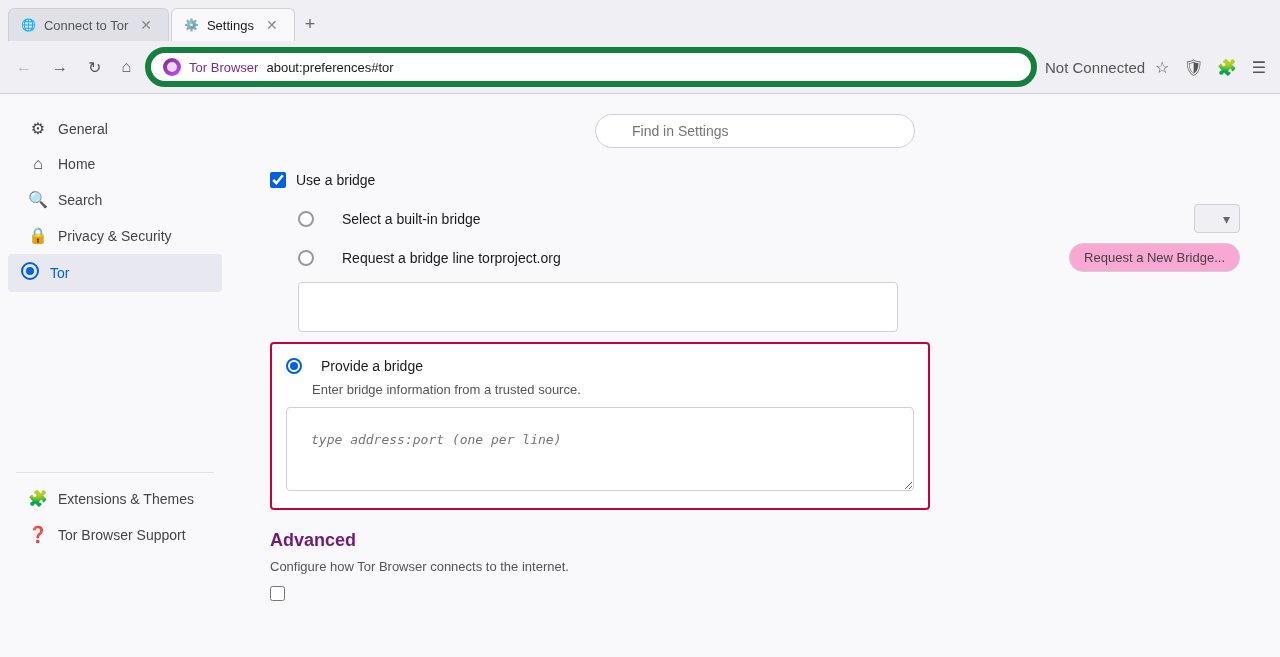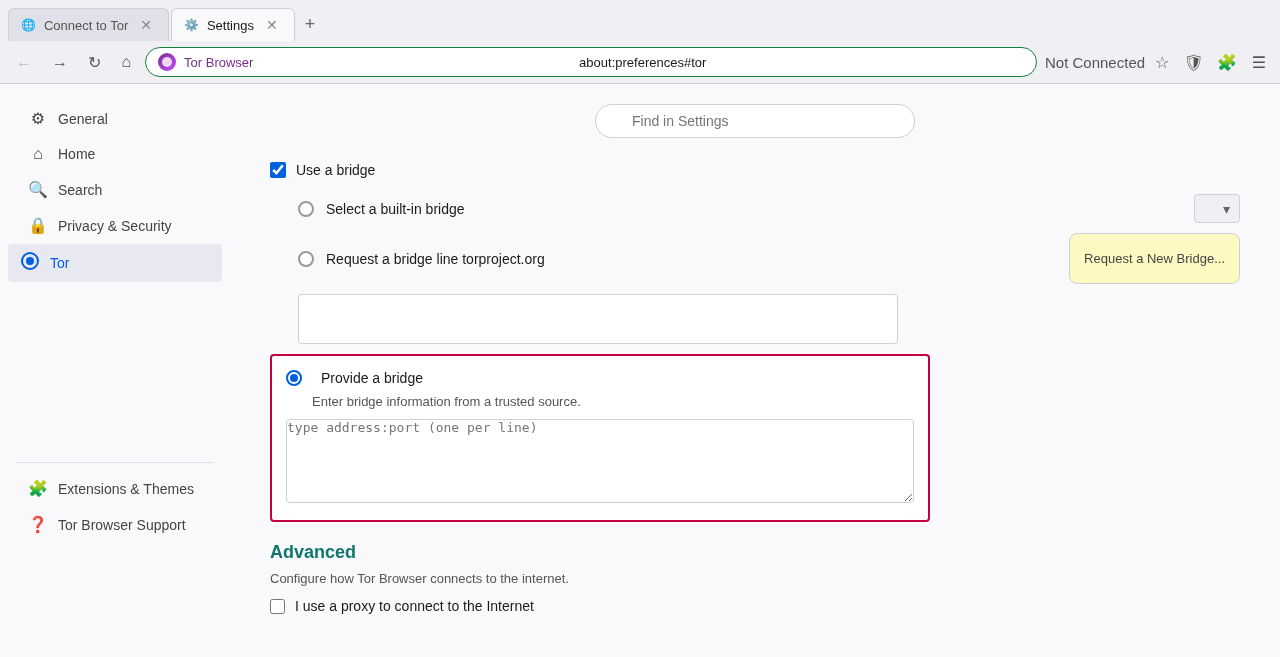--- a/index.html
+++ b/index.html
@@ -11,21 +11,21 @@
     .tab { display: flex; align-items: center; padding: 6px 12px; background: #e0e0e8; border-radius: 6px 6px 0 0; font-size: 13px; color: #555; gap: 8px; min-width: 120px; max-width: 200px; cursor: pointer; border: 1px solid #cfcfd8; border-bottom: none; }
     .tab.active { background: #f9f9fb; color: #1a1a1a; }
     .tab-icon { font-size: 12px; }
     .tab-close { margin-left: auto; cursor: pointer; color: #888; font-size: 14px; padding: 2px 4px; border-radius: 3px; }
     .tab-new { background: none; border: none; cursor: pointer; font-size: 18px; color: #666; padding: 4px 8px; }
 
     .nav-bar { display: flex; align-items: center; padding: 6px 10px; gap: 8px; background: #f0f0f4; }
     .nav-btn { background: none; border: none; cursor: pointer; color: #555; font-size: 16px; padding: 4px 6px; border-radius: 4px; }
     .nav-btn.disabled { color: #bbb; cursor: default; }
     .home-btn { font-size: 16px; }
-    .address-bar { display: flex; align-items: center; flex: 1; background: white; border: 1px solid #15803d; border-radius: 20px; padding: 5px 12px; gap: 8px; text-align: center; }
+    .address-bar { display: flex; align-items: center; flex: 1; background: white; border: 6px solid #15803d; border-radius: 20px; padding: 5px 12px; gap: 8px; }
     .address-bar-icon { width: 18px; height: 18px; border-radius: 50%; background: linear-gradient(135deg, #7b2d8b, #c44dff); display: flex; align-items: center; justify-content: center; }
     .address-bar-icon-inner { width: 10px; height: 10px; border-radius: 50%; background: white; opacity: 0.8; }
     .address-text { flex: 1; font-size: 13px; color: #1a1a1a; }
     .nav-actions { display: flex; align-items: center; gap: 6px; }
     .nav-action-btn { background: none; border: none; cursor: pointer; color: #555; font-size: 16px; padding: 4px; border-radius: 4px; }
     .not-connected { font-size: 15px; color: #555; }
 
     
     .main-layout { display: flex; height: calc(657px - 88px); overflow: hidden; }
 
@@ -43,38 +43,38 @@
     .find-input { width: 320px; padding: 8px 14px 8px 36px; border: 1px solid #cfcfd8; border-radius: 20px; font-size: 14px; background: white; color: #666; position: relative; }
     .find-input-wrap { position: relative; }
     .find-input-wrap .search-ico { position: absolute; left: 12px; top: 50%; transform: translateY(-50%); color: #888; font-size: 14px; }
 
     
     .settings-section { margin-bottom: 20px; }
 
     .use-bridge-row { display: flex; align-items: center; gap: 10px; margin-bottom: 16px; }
     .checkbox-blue { width: 16px; height: 16px; accent-color: #0060df; }
     .bridge-row { display: flex; align-items: center; justify-content: space-between; margin-bottom: 10px; padding-left: 28px; }
-    .bridge-row-left { display: flex; align-items: center; gap: 12px; }
+    .bridge-row-left { display: flex; align-items: center; gap: 28px; }
 
     .select-dropdown { padding: 6px 32px 6px 12px; border: 1px solid #cfcfd8; border-radius: 4px; background: #f0f0f4; font-size: 13px; color: #444; cursor: pointer; appearance: none; -webkit-appearance: none; }
     .dropdown-wrapper { position: relative; display: inline-block; }
     .dropdown-wrapper::after { content: '▾'; position: absolute; right: 10px; top: 50%; transform: translateY(-50%); pointer-events: none; color: #666; }
 
-    .request-btn { padding: 17px 14px; background: #fef9c3; border: 1px solid #cfcfd8; border-radius: 8px; font-size: 13px; color: #444; cursor: pointer; }
+    .request-btn { padding: 6px 14px; background: #f9a8d4; border: 1px solid #cfcfd8; border-radius: 14px; font-size: 13px; color: #444; cursor: pointer; }
 
     .text-area-plain { width: 600px; height: 50px; border: 1px solid #cfcfd8; border-radius: 4px; padding: 8px; margin-left: 28px; margin-bottom: 10px; background: white; resize: none; font-size: 13px; }
 
     
     .provide-bridge-box { border: 2px solid #c50042; border-radius: 4px; padding: 14px 14px 14px 14px; margin-top: 4px; background: white; width: 660px; }
     .provide-bridge-header { display: flex; align-items: center; gap: 19px; margin-bottom: 8px; }
     .provide-bridge-desc { font-size: 13px; color: #555; margin-bottom: 10px; padding-left: 26px; }
-    .bridge-textarea { width: 100%; height: 84px; border: 1px solid #cfcfd8; border-radius: 4px; padding: 0; font-size: 13px; color: #888; resize: vertical; }
-
-    
-    .advanced-heading { font-size: 18px; font-weight: bold; color: #0f766e; margin-bottom: 8px; margin-top: 20px; }
+    .bridge-textarea { width: 100%; height: 84px; border: 1px solid #cfcfd8; border-radius: 4px; padding: 24px; font-size: 13px; color: #888; resize: vertical; font-style: italic; }
+
+    
+    .advanced-heading { font-size: 18px; font-weight: bold; color: #701a75; margin-bottom: 8px; margin-top: 20px; }
     .advanced-desc { font-size: 13px; color: #555; margin-bottom: 12px; }
     .proxy-checkbox-row { display: flex; align-items: center; gap: 10px; }
     .proxy-checkbox { width: 15px; height: 15px; }
 
     
     .radio-circle { width: 16px; height: 16px; border-radius: 50%; border: 2px solid #0060df; display: flex; align-items: center; justify-content: center; flex-shrink: 0; }
     .radio-circle.checked { background: white; }
     .radio-circle.checked::after { content: ''; width: 8px; height: 8px; border-radius: 50%; background: #0060df; }
     .radio-circle.unchecked { border-color: #999; background: white; }
   </style>
@@ -208,18 +208,17 @@
         <p class="provide-bridge-desc">Enter bridge information from a trusted source.</p>
         <textarea class="bridge-textarea" placeholder="type address:port (one per line)" style=""></textarea>
       </div>
     </div>
 
     <div class="settings-section">
       <h2 class="advanced-heading">Advanced</h2>
       <p class="advanced-desc">Configure how Tor Browser connects to the internet.</p>
       <div class="proxy-checkbox-row">
         <input type="checkbox" class="proxy-checkbox" style="">
-        <label>I use a proxy to connect to the Internet</label>
       </div>
     </div>
 
   </div>
 </div>
 
 </body></html>

